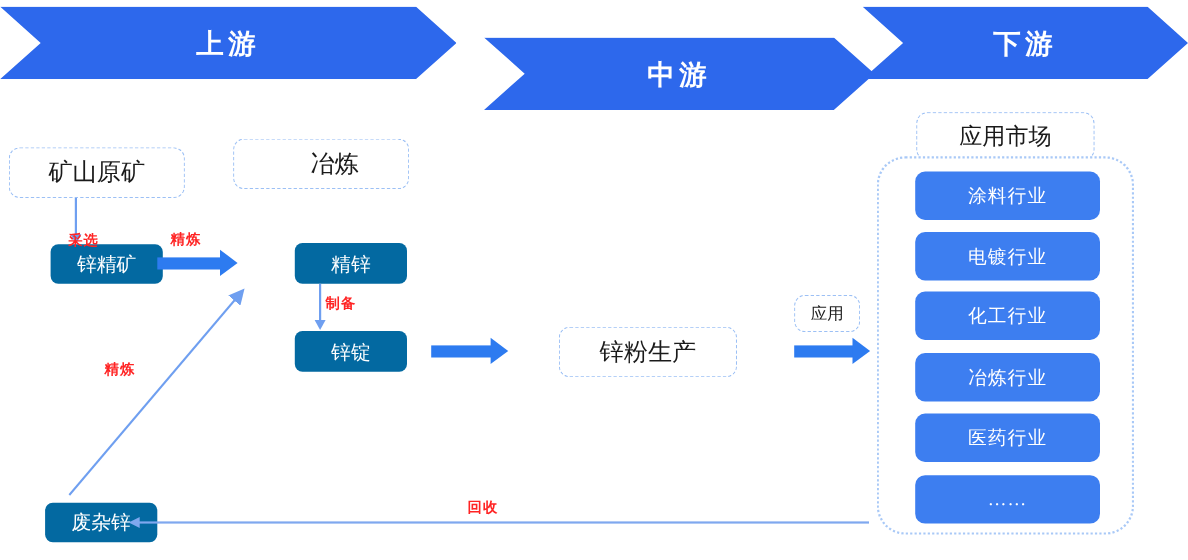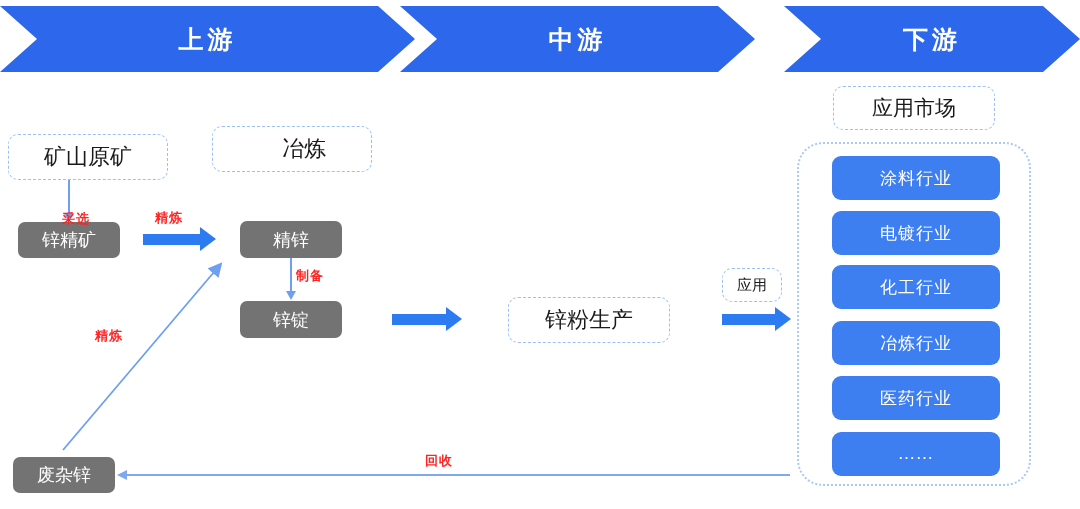--- a/index.html
+++ b/index.html
@@ -17,53 +17,54 @@
   .chev{
     position:absolute;top:0;height:66px;
     background:#2d68ec;
     display:flex;align-items:center;justify-content:center;
   }
   .chev span{
     color:#ffffff;font-size:25px;letter-spacing:4px;font-weight:700;
   }
   .chev-1{left:0;width:415px;
     clip-path:polygon(0 0, 378px 0, 415px 33px, 378px 66px, 0 66px, 37px 33px);}
-  .chev-2{left:400px;width:355px;
-    clip-path:polygon(0 0, 318px 0, 355px 33px, 318px 66px, 0 66px, 37px 33px);}
+  .chev-2{left:440px;width:355px;
+    clip-path:polygon(0 0, 318px 0, 355px 33px, 318px 66px, 0 66px, 37px 33px);margin-top:28px;}
   .chev-3{left:784px;width:296px;
     clip-path:polygon(0 0, 259px 0, 296px 33px, 259px 66px, 0 66px, 37px 33px);}
 
   
   .dbox{
     position:absolute;box-sizing:border-box;
     border:1.6px dashed #9cc0f5;border-radius:10px;
     background:#ffffff;
     display:flex;align-items:center;justify-content:center;
     color:#1a1a1a;
   }
   .bbox{
     position:absolute;box-sizing:border-box;
-    background:#737373;border-radius:7px;
+    background:#0369a1;border-radius:7px;
     display:flex;align-items:center;justify-content:center;
     color:#ffffff;
+    margin-left:28px;
   }
   .dotted-container{
     position:absolute;box-sizing:border-box;
     border:2px dotted #a9c9f7;border-radius:26px;background:#fff;
   }
 
   
   #box-mine      {left:8px;   top:134px; width:160px; height:46px; font-size:22px;}
   #box-smelt     {left:212px; top:126px; width:160px; height:46px; font-size:22px;padding-left:24px;}
   #box-zinc-conc {left:18px;  top:222px; width:102px; height:36px; font-size:18px;}
   #box-refined   {left:240px; top:221px; width:102px; height:37px; font-size:18px;}
   #box-ingot     {left:240px; top:301px; width:102px; height:37px; font-size:18px;}
   #box-powder    {left:508px; top:297px; width:162px; height:46px; font-size:22px;}
   #box-apply     {left:722px; top:268px; width:60px;  height:34px; font-size:15px;}
-  #box-market    {left:833px; top:86px;  width:162px; height:44px; font-size:21px;}
+  #box-market    {left:833px; top:102px;  width:162px; height:44px; font-size:21px;}
   #box-scrap     {left:13px;  top:457px; width:102px; height:36px; font-size:18px;}
   #market-panel  {left:797px; top:142px; width:234px; height:344px;}
 
   .ind-item{
     position:absolute;left:832px;width:168px;height:44px;
     background:#3d7ef0;border-radius:9px;
     display:flex;align-items:center;justify-content:center;
     color:#ffffff;font-size:17px;letter-spacing:1px;font-family:Liberation Serif, serif;
   }
 

